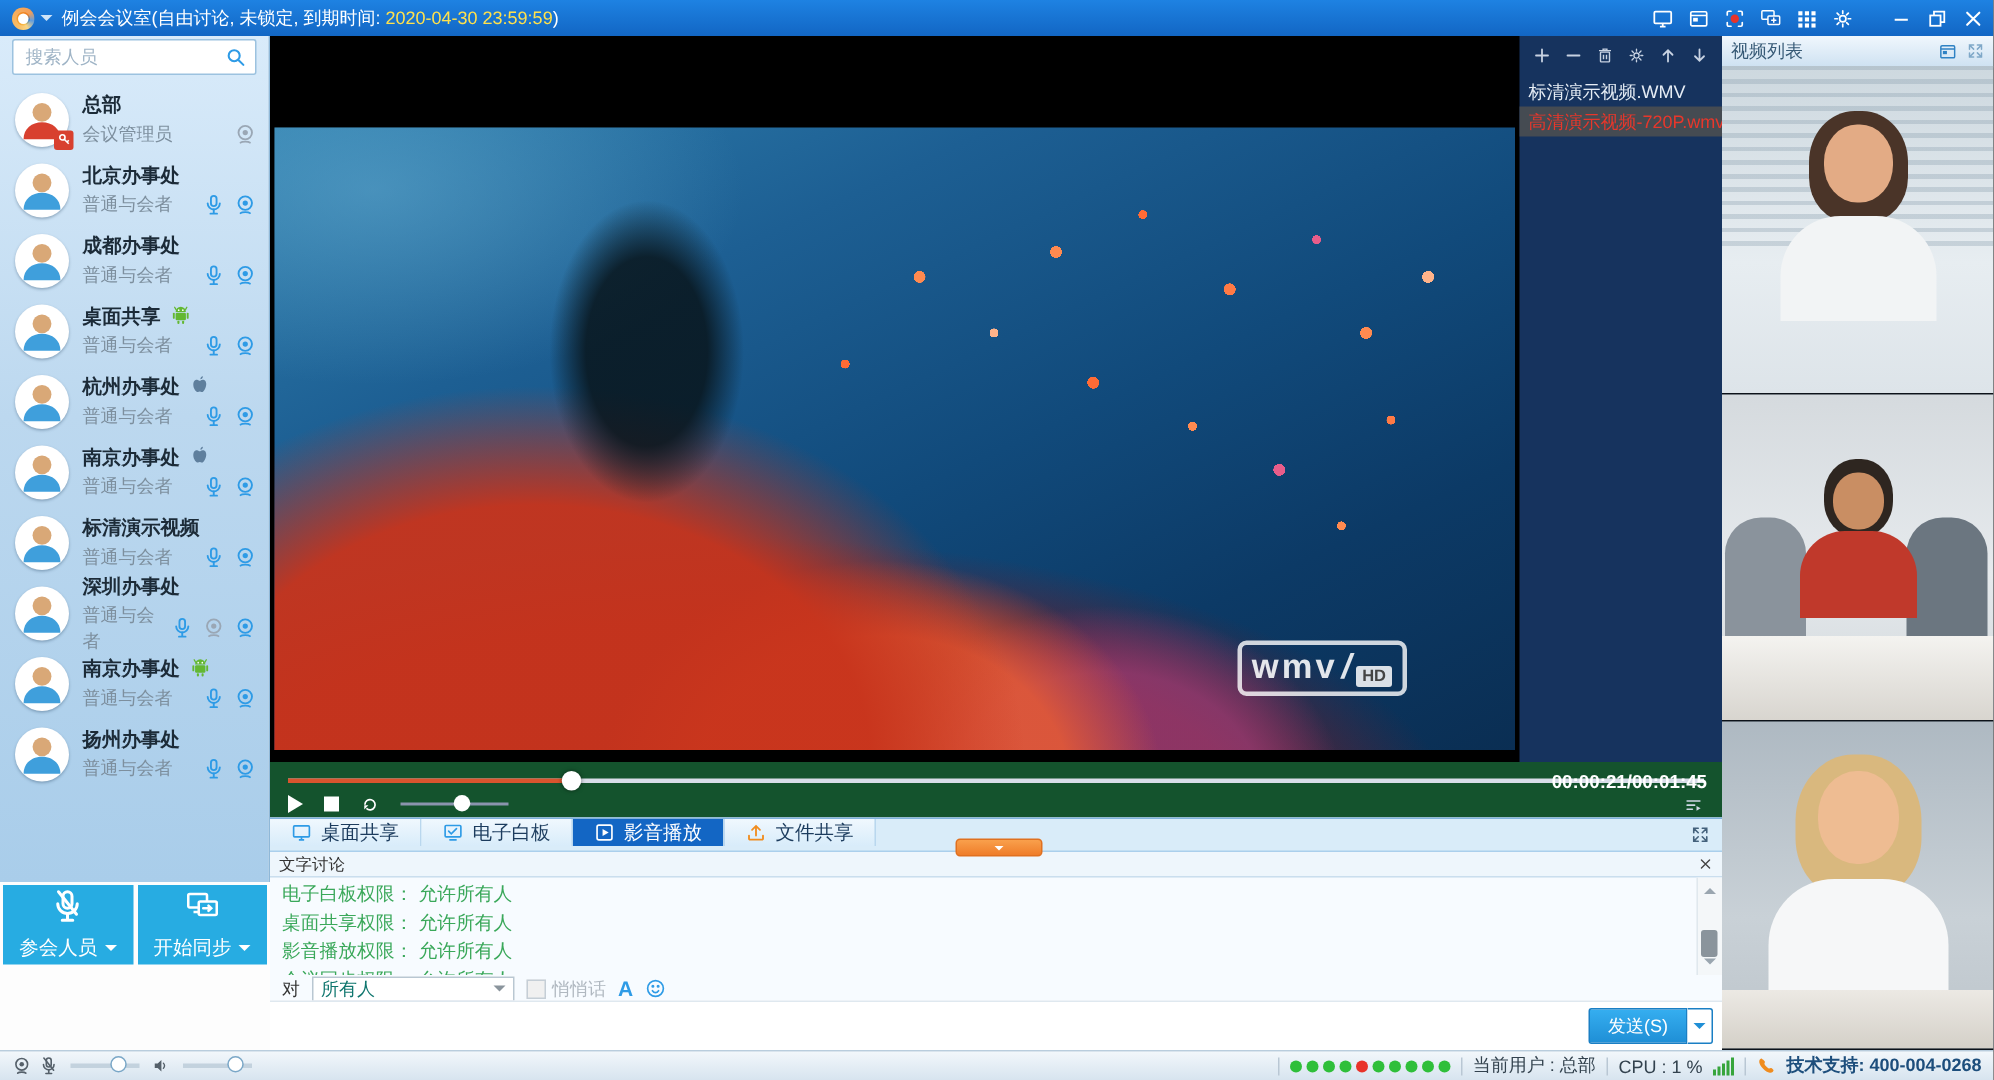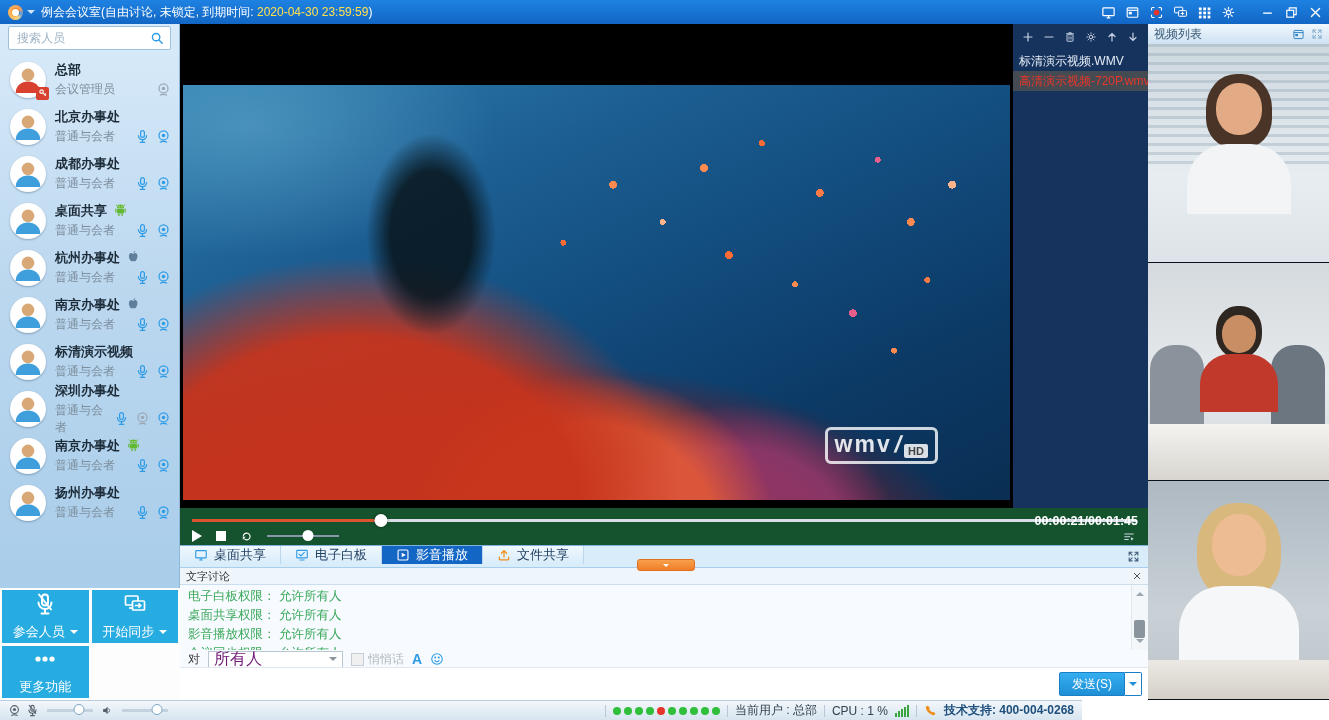--- a/index.html
+++ b/index.html
@@ -144,21 +144,21 @@
   .chat-scroll{position:absolute;top:17px;bottom:50px;right:0;width:16px;background:#f4f7f9;border-left:1px solid #e0e8ee;}
   .sc-up,.sc-down{position:absolute;left:4px;width:0;height:0;border:4px solid transparent;}
   .sc-up{top:3px;border-bottom-color:#9aa6b0;}
   .sc-down{bottom:3px;border-top-color:#9aa6b0;}
   .sc-thumb{position:absolute;left:2px;width:11px;height:18px;bottom:12px;background:#8a949c;border-radius:2px;cursor:pointer;}
   .chat-toolbar{position:absolute;bottom:32px;left:0;right:0;height:18px;display:flex;align-items:center;
     gap:8px;padding:0 8px;}
   .to-label{color:#333;font-size:12px;}
   .to-select{width:135px;height:17px;background:#fff;border:1px solid #b9c7d2;display:flex;align-items:center;
     padding:0 5px;box-sizing:border-box;cursor:pointer;}
-  .to-value{flex:1;font-size:16px;color:#701a75;}
+  .to-value{flex:1;font-size:12px;color:#0f766e;}
   .sel-chevron{width:0;height:0;border:4px solid transparent;border-top-color:#8a949c;margin-top:4px;}
   .whisper{display:flex;align-items:center;gap:4px;color:#b0b8c0;font-size:12px;}
   .wh-box{width:11px;height:11px;background:#f0f0f0;border:1px solid #c5ced6;}
   .font-btn{color:#2e9be6;font-weight:bold;font-size:14px;cursor:pointer;}
   .smiley{width:14px;height:14px;color:#2e9be6;cursor:pointer;}
   .chat-input{position:absolute;bottom:0;left:0;right:0;height:32px;background:#fff;border-top:1px solid #dfe8ef;}
   .send-group{position:absolute;right:6px;bottom:4px;display:flex;height:24px;}
   .send-main{background:linear-gradient(#35aef0,#1f8fd6);color:#fff;font-size:12px;border:1px solid #1a7fc4;
     border-radius:2px 0 0 2px;padding:0 12px;display:flex;align-items:center;cursor:pointer;}
   .send-caret{width:16px;background:#fff;border:1px solid #1a7fc4;border-left:none;border-radius:0 2px 2px 0;
@@ -200,21 +200,21 @@
   .vthumb:nth-child(3) .t-hair{left:50%;top:10%;width:84px;height:96px;transform:translateX(-50%);
     background:#d9b87e;border-radius:46% 46% 42% 42%;}
   .vthumb:nth-child(3) .t-head{left:50%;top:15%;width:54px;height:62px;transform:translateX(-50%);
     background:#eebc92;border-radius:48%;}
   .vthumb:nth-child(3) .t-torso{left:50%;top:48%;width:120px;height:76px;transform:translateX(-50%);
     background:#f6f7f8;border-radius:44px 44px 0 0;}
   .vthumb:nth-child(3) .t-table{left:0;right:0;bottom:0;height:18%;
     background:linear-gradient(#ece9e4,#d4d0c8);}
 
   
-  .statusbar{position:absolute;top:700px;left:0;width:1082px;height:20px;box-sizing:border-box;
+  .statusbar{position:absolute;top:700px;left:0;width:1329px;height:20px;box-sizing:border-box;
     background:linear-gradient(#f2f7fb,#d7e4ef);border-top:1px solid #b9cddd;display:flex;align-items:center;
     padding:0 8px;color:#3c4a55;}
   .sb-ic{width:13px;height:13px;color:#55606a;}
   .mini-slider{position:relative;width:46px;height:3px;background:#c3d2de;margin:0 8px;}
   .ms-fill{height:100%;background:#2e9fe6;}
   .ms-handle{position:absolute;top:-5px;width:11px;height:11px;border-radius:50%;background:#fff;
     border:1px solid #7aa7c7;box-sizing:border-box;transform:translateX(-50%);}
   .sb-right{margin-left:auto;display:flex;align-items:center;gap:7px;}
   .sb-sep{width:1px;height:12px;background:#b9c7d4;}
   .dots{display:flex;gap:3px;align-items:center;}
@@ -717,29 +717,20 @@
     <svg class="a-icon">
           <use href="#s-sync"></use>
         </svg>
     <div class="a-label">
       <span class="a-text">开始同步</span>
       <span class="caret"></span>
     </div>
   </div>
 
 
-  <div class="action-btn">
-    <svg class="a-icon">
-          <use href="#s-more"></use>
-        </svg>
-    <div class="a-label">
-      <span class="a-text">更多功能</span>
-
-    </div>
-  </div>
 </div>
 
   <div class="center">
 
     <div class="stage">
       <div class="video-art">
         <div class="wmv">
           <span class="w-text">wmv</span>
           <span class="w-slash">/</span>
           <span class="w-hd">HD</span>

